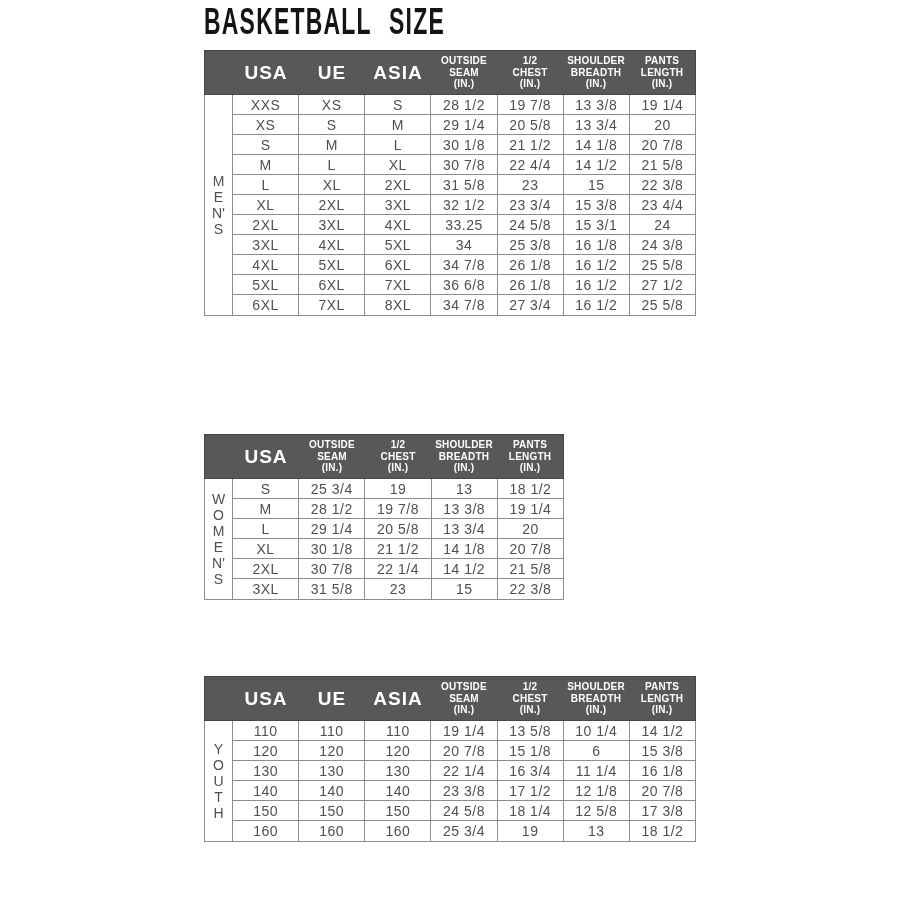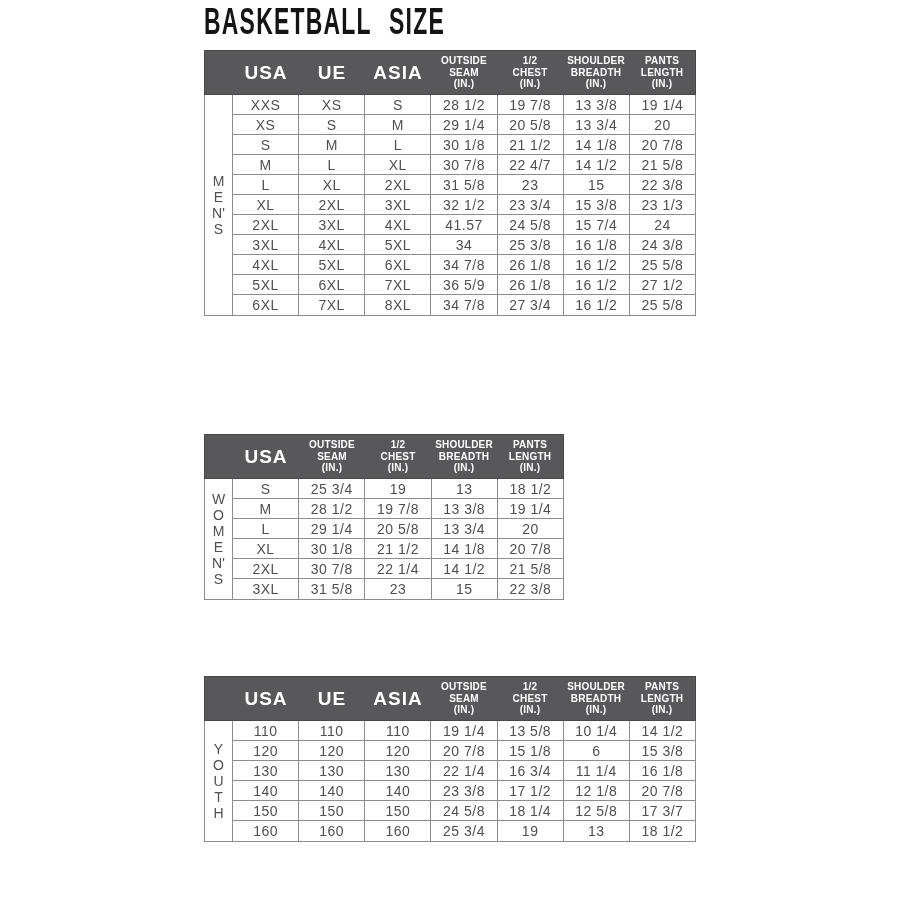--- a/index.html
+++ b/index.html
@@ -184,49 +184,49 @@
           <div class="cell">30 1/8</div>
           <div class="cell">21 1/2</div>
           <div class="cell">14 1/8</div>
           <div class="cell">20 7/8</div>
         </div>
         <div class="row">
           <div class="cell">M</div>
           <div class="cell">L</div>
           <div class="cell">XL</div>
           <div class="cell">30 7/8</div>
-          <div class="cell">22 4/7</div>
+          <div class="cell">22 4/4</div>
           <div class="cell">14 1/2</div>
           <div class="cell">21 5/8</div>
         </div>
         <div class="row">
           <div class="cell">L</div>
           <div class="cell">XL</div>
           <div class="cell">2XL</div>
           <div class="cell">31 5/8</div>
           <div class="cell">23</div>
           <div class="cell">15</div>
           <div class="cell">22 3/8</div>
         </div>
         <div class="row">
           <div class="cell">XL</div>
           <div class="cell">2XL</div>
           <div class="cell">3XL</div>
           <div class="cell">32 1/2</div>
           <div class="cell">23 3/4</div>
           <div class="cell">15 3/8</div>
-          <div class="cell">23 1/3</div>
+          <div class="cell">23 4/4</div>
         </div>
         <div class="row">
           <div class="cell">2XL</div>
           <div class="cell">3XL</div>
           <div class="cell">4XL</div>
-          <div class="cell">41.57</div>
+          <div class="cell">33.25</div>
           <div class="cell">24 5/8</div>
-          <div class="cell">15 7/4</div>
+          <div class="cell">15 3/1</div>
           <div class="cell">24</div>
         </div>
         <div class="row">
           <div class="cell">3XL</div>
           <div class="cell">4XL</div>
           <div class="cell">5XL</div>
           <div class="cell">34</div>
           <div class="cell">25 3/8</div>
           <div class="cell">16 1/8</div>
           <div class="cell">24 3/8</div>
@@ -237,21 +237,21 @@
           <div class="cell">6XL</div>
           <div class="cell">34 7/8</div>
           <div class="cell">26 1/8</div>
           <div class="cell">16 1/2</div>
           <div class="cell">25 5/8</div>
         </div>
         <div class="row">
           <div class="cell">5XL</div>
           <div class="cell">6XL</div>
           <div class="cell">7XL</div>
-          <div class="cell">36 5/9</div>
+          <div class="cell">36 6/8</div>
           <div class="cell">26 1/8</div>
           <div class="cell">16 1/2</div>
           <div class="cell">27 1/2</div>
         </div>
         <div class="row">
           <div class="cell">6XL</div>
           <div class="cell">7XL</div>
           <div class="cell">8XL</div>
           <div class="cell">34 7/8</div>
           <div class="cell">27 3/4</div>
@@ -423,21 +423,21 @@
           <div class="cell">12 1/8</div>
           <div class="cell">20 7/8</div>
         </div>
         <div class="row">
           <div class="cell">150</div>
           <div class="cell">150</div>
           <div class="cell">150</div>
           <div class="cell">24 5/8</div>
           <div class="cell">18 1/4</div>
           <div class="cell">12 5/8</div>
-          <div class="cell">17 3/7</div>
+          <div class="cell">17 3/8</div>
         </div>
         <div class="row">
           <div class="cell">160</div>
           <div class="cell">160</div>
           <div class="cell">160</div>
           <div class="cell">25 3/4</div>
           <div class="cell">19</div>
           <div class="cell">13</div>
           <div class="cell">18 1/2</div>
         </div>

